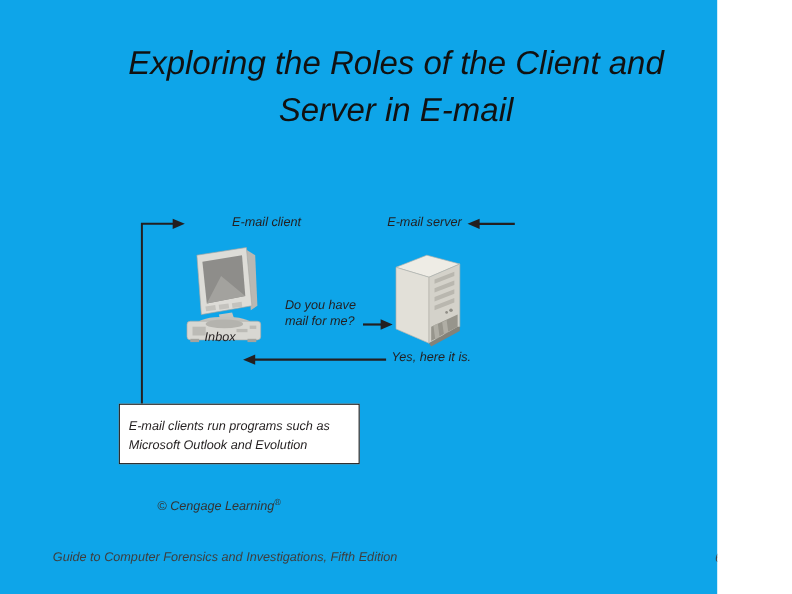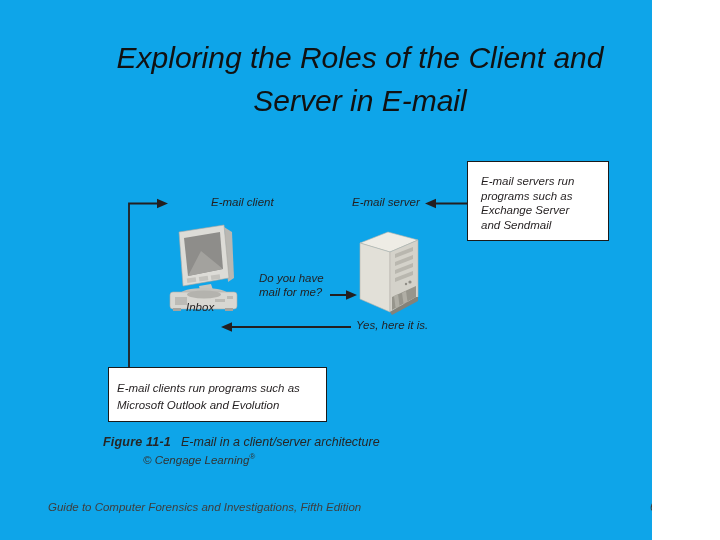--- a/index.html
+++ b/index.html
@@ -162,31 +162,23 @@
     <polygon points="36,85 62,70 64,70 64,74 38,88" fill="#848279"></polygon>
   </svg>
 
   <div class="dlabel label-client">E-mail client</div>
   <div class="dlabel label-server">E-mail server</div>
   <div class="dlabel label-question">Do you have
 mail for me?</div>
   <div class="dlabel label-inbox">Inbox</div>
   <div class="dlabel label-answer">Yes, here it is.</div>
 
-  <div class="note-box server-box">E-mail servers run
-programs such as
-Exchange Server
-and Sendmail</div>
   <div class="note-box client-box">E-mail clients run programs such as
 Microsoft Outlook and Evolution</div>
 
-  <div class="fig-caption">
-    <span class="fig-num">Figure 11-1</span>
-    <span>E-mail in a client/server architecture</span>
-  </div>
   <div class="fig-credit">
     <span>© Cengage Learning</span><sup>®</sup>
   </div>
 
   <div class="footer-left">Guide to Computer Forensics and Investigations, Fifth Edition</div>
   <div class="footer-page">6</div>
 
 </div>
 
 </body></html>

